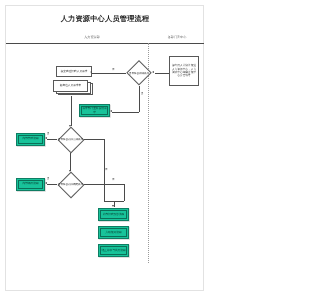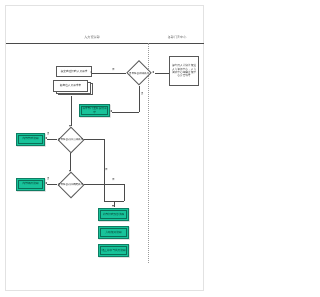--- a/index.html
+++ b/index.html
@@ -82,20 +82,21 @@
 
   .edge-label{position:absolute;font-size:2.5px;color:#333;}
 </style>
 </head>
 <body>
 
 <div id="page">
 
   <div id="outer-frame"></div>
 
+  <div id="title">人力资源中心人员管理流程</div>
 
   <div class="lane-head" id="lane-head-left">人力资源部</div>
   <div class="lane-head" id="lane-head-right">各部门及中心</div>
   <div id="lane-rule"></div>
   <div id="lane-divider"></div>
 
   <div class="node box-plain" style="left:169px;top:56px;width:30px;height:30px;">
     <span>提出用人计划并报送人力资源中心，人力资源中心审核并报中心分管领导</span>
   </div>
 

